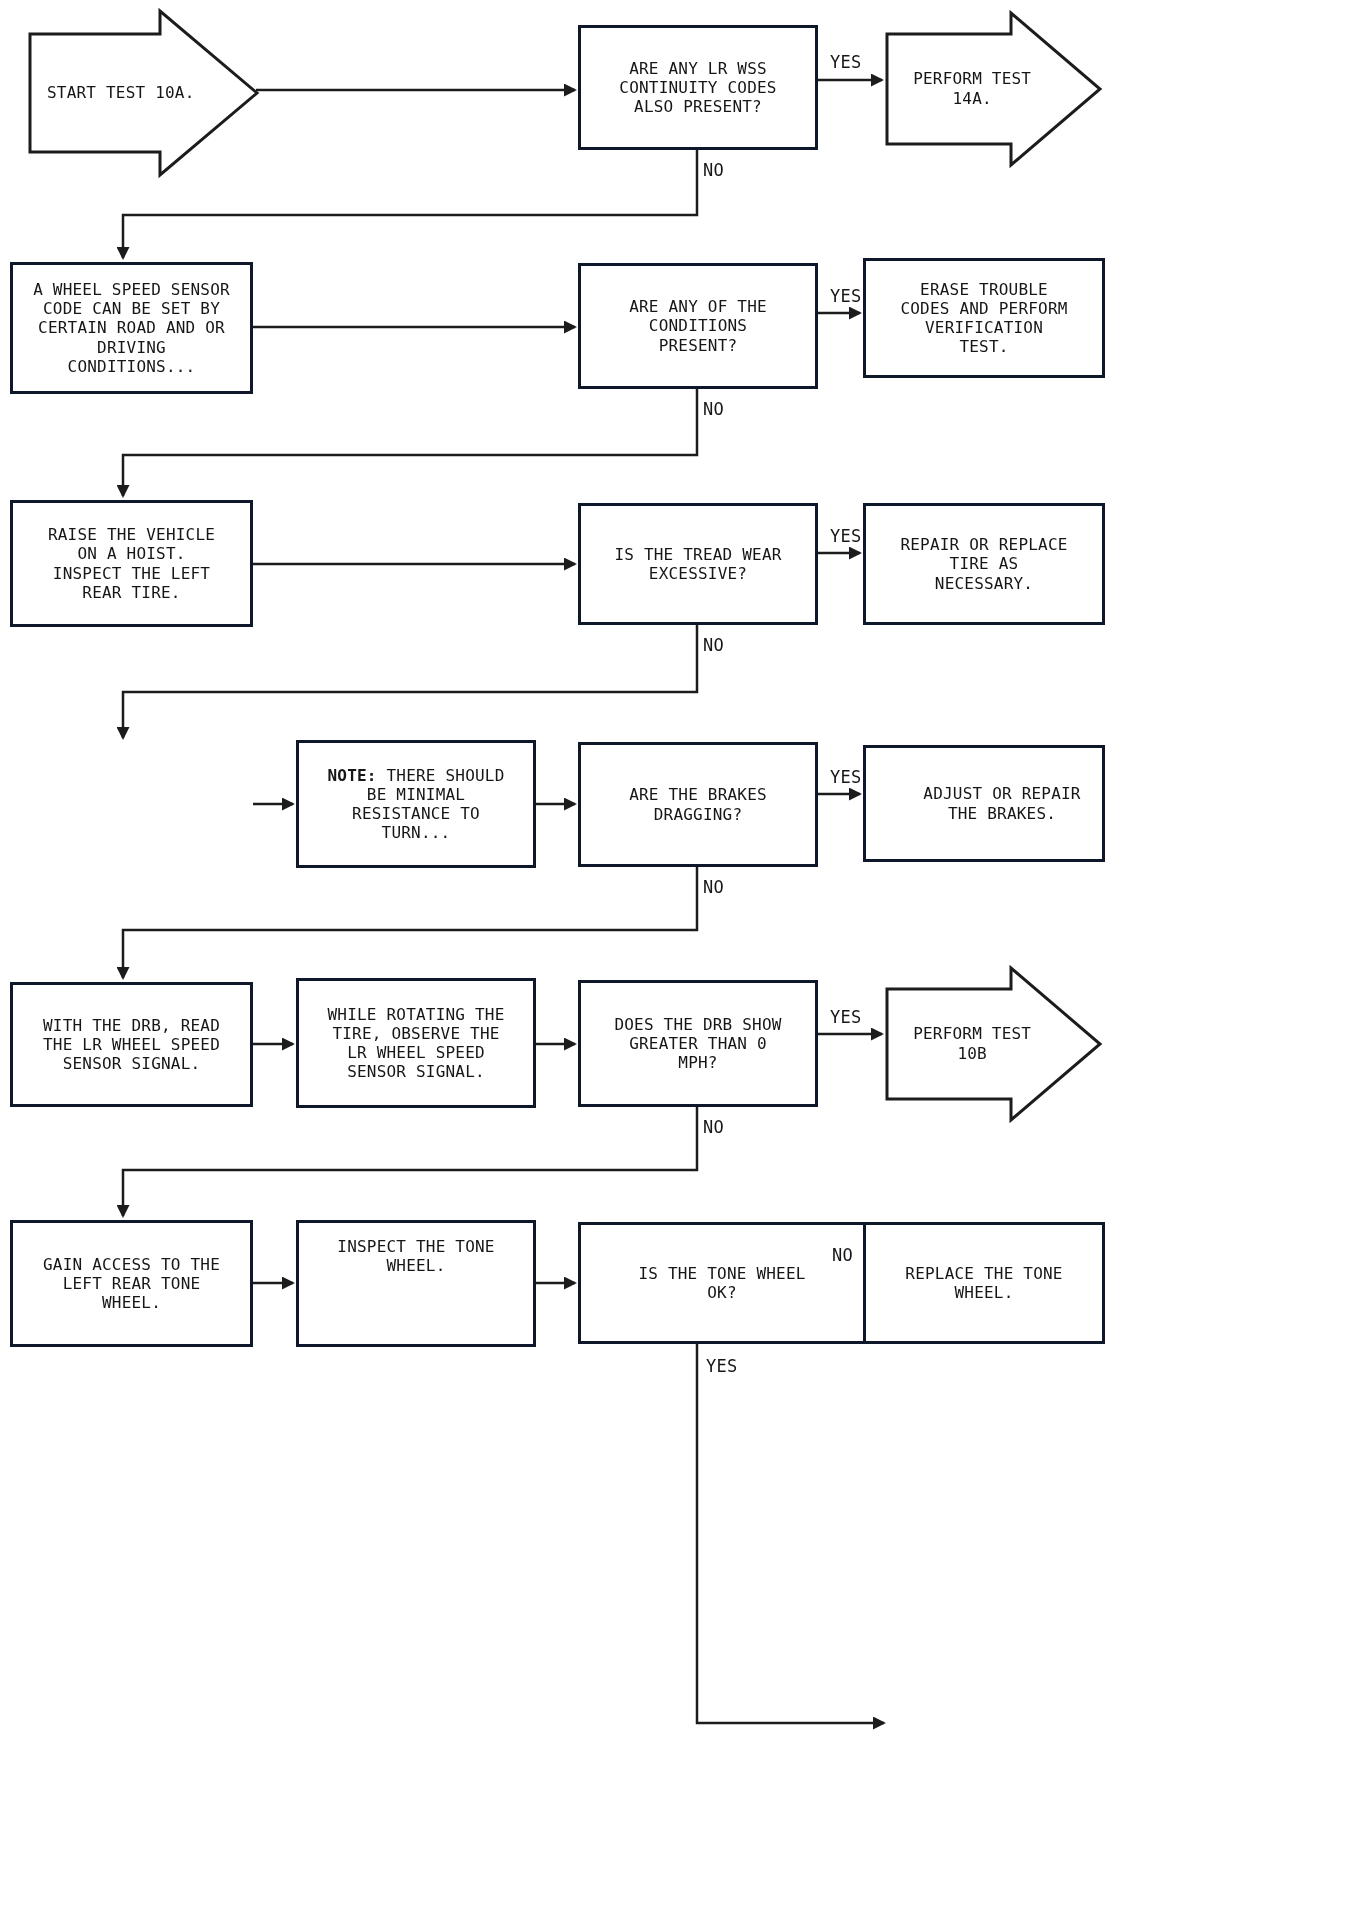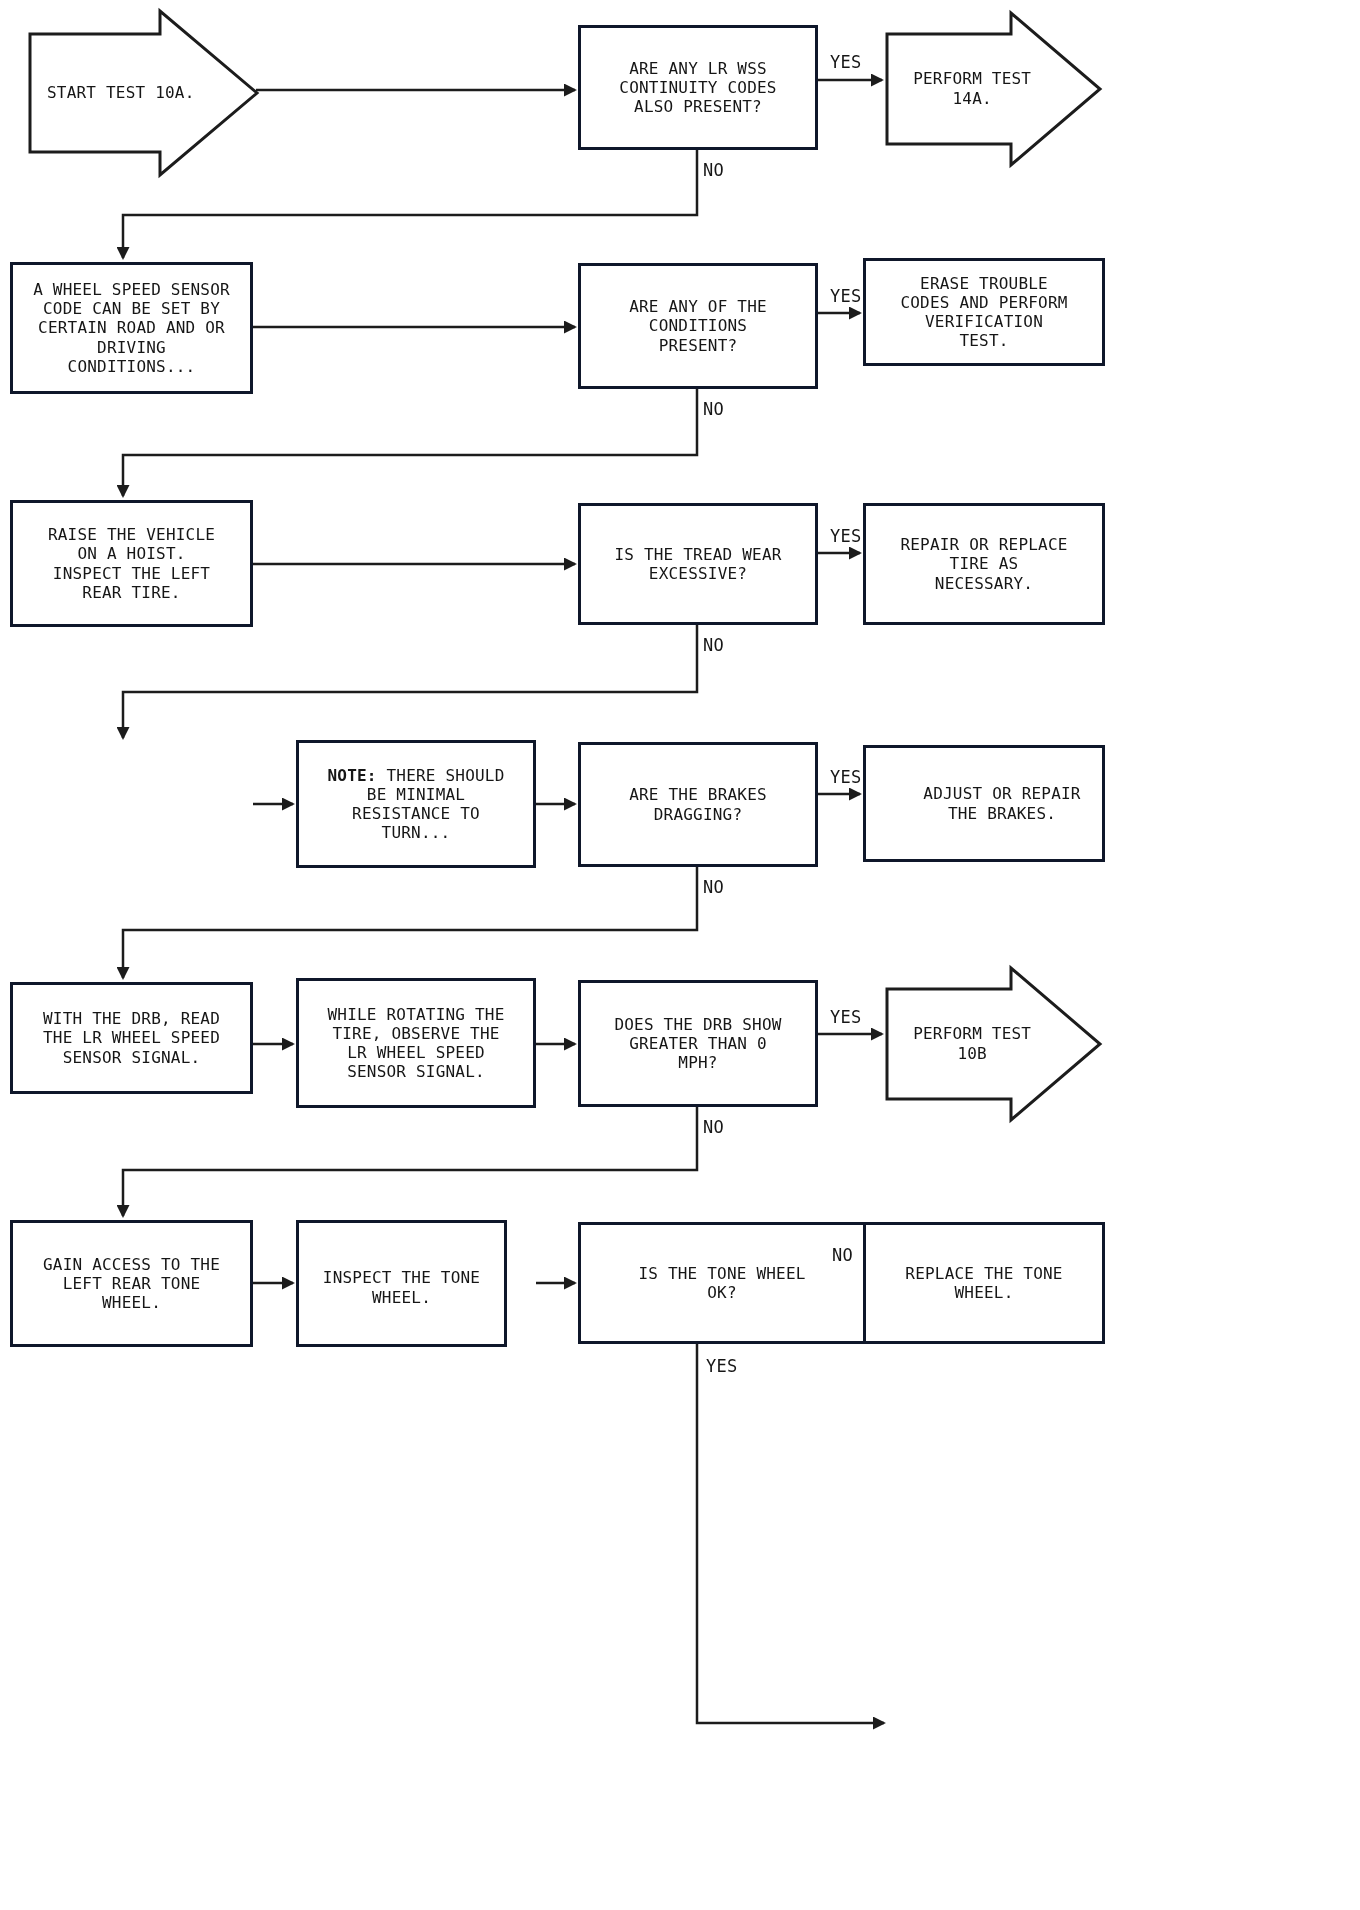--- a/index.html
+++ b/index.html
@@ -142,21 +142,21 @@
 DRIVING
 CONDITIONS...</div>
   </div>
 
   <div class="node rect-node" style="left:578px; top:263px; width:240px; height:126px;">
     <div class="rect-text">ARE ANY OF THE
 CONDITIONS
 PRESENT?</div>
   </div>
 
-  <div class="node rect-node" style="left:863px; top:258px; width:242px; height:108px;">
+  <div class="node rect-node" style="left:863px; top:258px; width:242px; height:120px;">
     <div class="rect-text">ERASE TROUBLE
 CODES AND PERFORM
 VERIFICATION
 TEST.</div>
   </div>
 
   <div class="node rect-node" style="left:10px; top:500px; width:243px; height:127px;">
     <div class="rect-text">RAISE THE VEHICLE
 ON A HOIST.
 INSPECT THE LEFT
@@ -185,21 +185,21 @@
   <div class="node rect-node" style="left:578px; top:742px; width:240px; height:125px;">
     <div class="rect-text">ARE THE BRAKES
 DRAGGING?</div>
   </div>
 
   <div class="node rect-node" style="left:863px; top:745px; width:242px; height:117px;padding-left:40px;">
     <div class="rect-text">ADJUST OR REPAIR
 THE BRAKES.</div>
   </div>
 
-  <div class="node rect-node" style="left:10px; top:982px; width:243px; height:112px;">
+  <div class="node rect-node" style="left:10px; top:982px; width:243px; height:125px;">
     <div class="rect-text">WITH THE DRB, READ
 THE LR WHEEL SPEED
 SENSOR SIGNAL.</div>
   </div>
 
   <div class="node rect-node" style="left:296px; top:978px; width:240px; height:130px;">
     <div class="rect-text">WHILE ROTATING THE
 TIRE, OBSERVE THE
 LR WHEEL SPEED
 SENSOR SIGNAL.</div>
@@ -210,21 +210,21 @@
 GREATER THAN 0
 MPH?</div>
   </div>
 
   <div class="node rect-node" style="left:10px; top:1220px; width:243px; height:127px;">
     <div class="rect-text">GAIN ACCESS TO THE
 LEFT REAR TONE
 WHEEL.</div>
   </div>
 
-  <div class="node rect-node align-top" style="left:296px; top:1220px; width:211px; height:127px;align-items:center;">
+  <div class="node rect-node align-top" style="left:296px; top:1220px; width:240px; height:127px;">
     <div class="rect-text">INSPECT THE TONE
 WHEEL.</div>
   </div>
 
   <div class="node rect-node" style="left:578px; top:1222px; width:288px; height:122px;">
     <div class="rect-text">IS THE TONE WHEEL
 OK?</div>
   </div>
 
   <div class="node rect-node" style="left:863px; top:1222px; width:242px; height:122px;">

